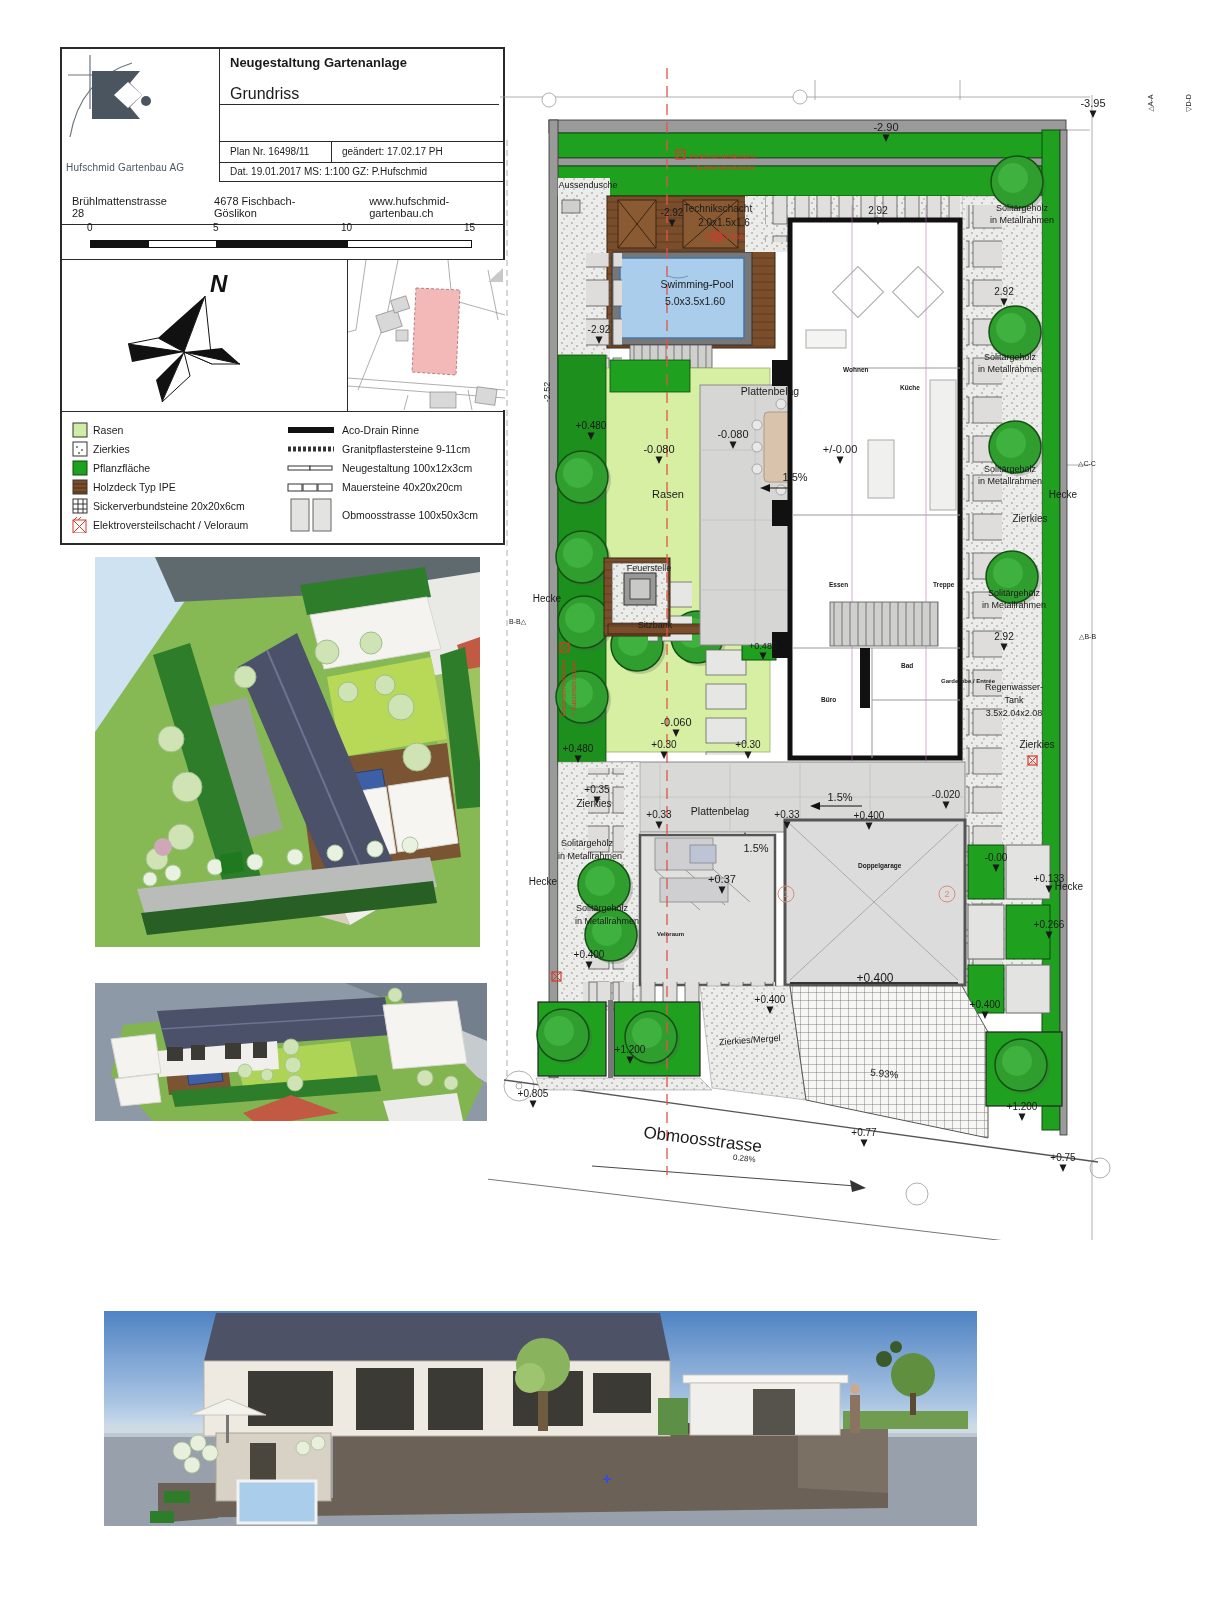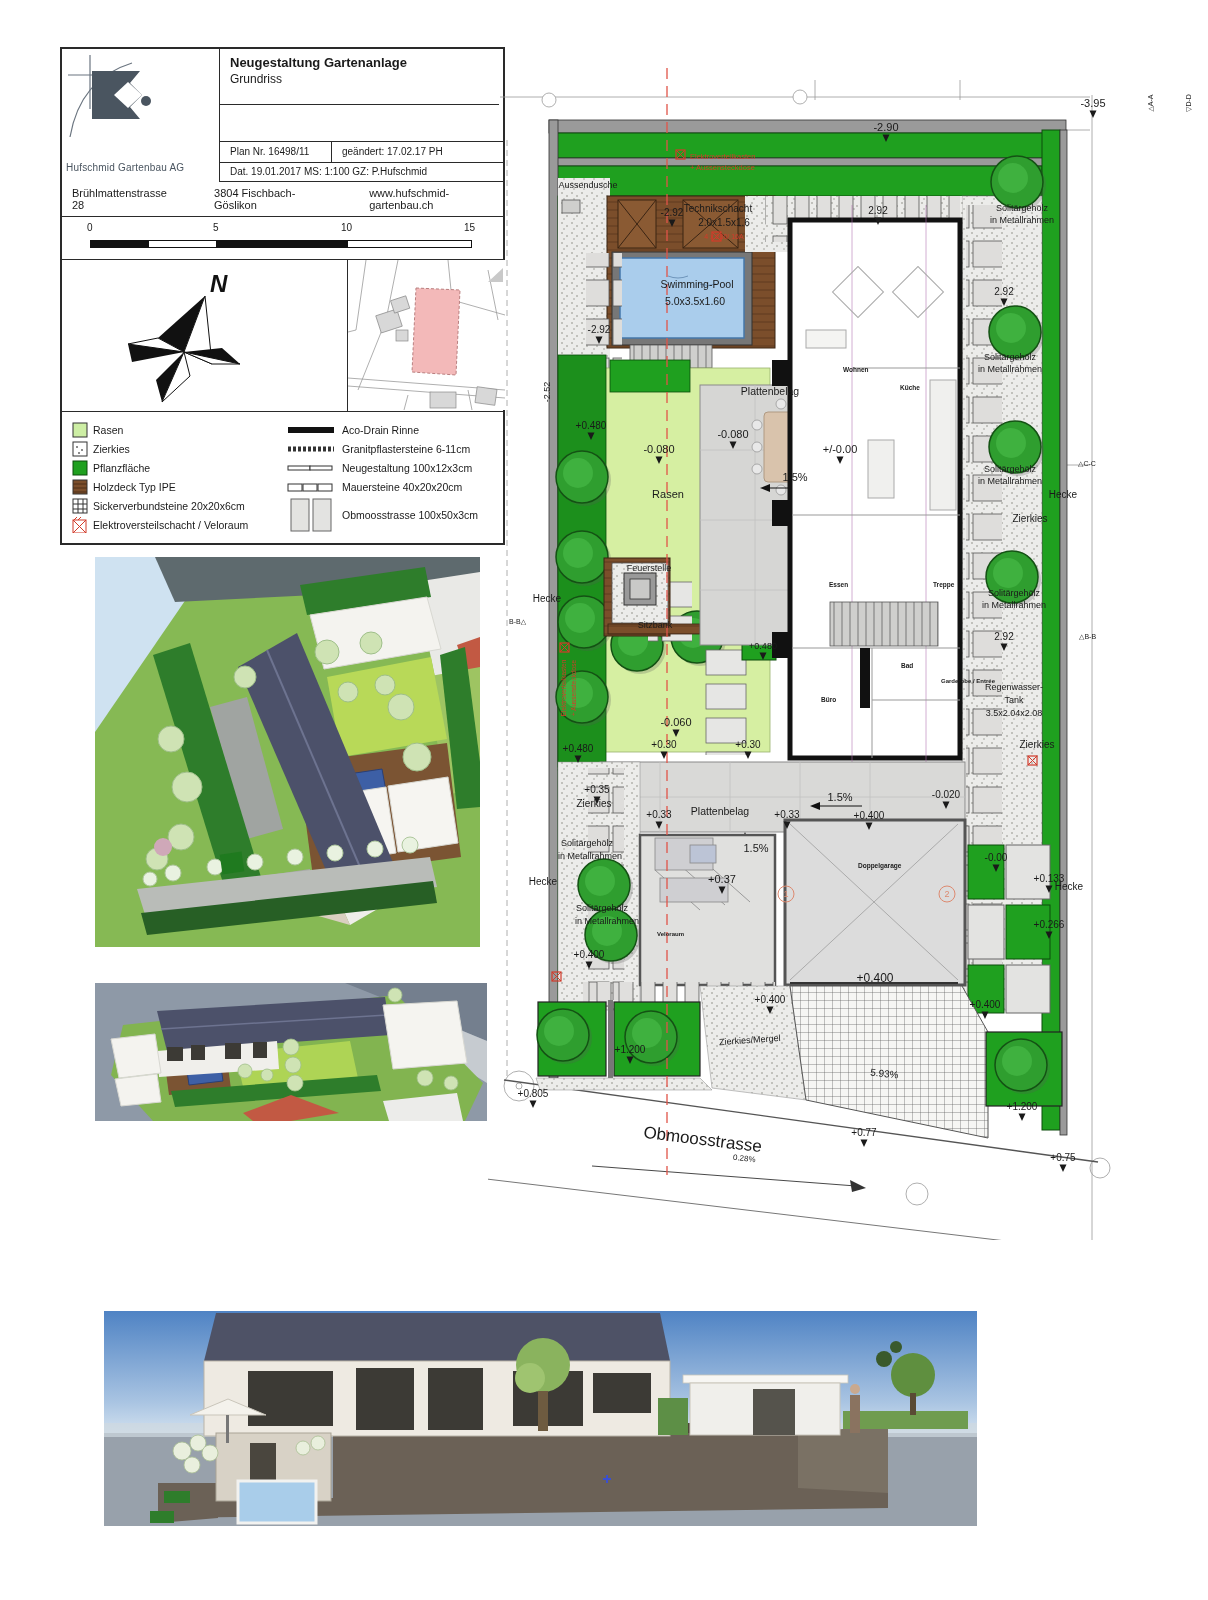--- a/index.html
+++ b/index.html
@@ -5,26 +5,26 @@
   html,body{margin:0;padding:0;background:#fff;}
   .canvas{position:relative;width:1208px;height:1600px;background:#fff;overflow:hidden;
           font-family:"Liberation Sans","DejaVu Sans",sans-serif;color:#1a1a1a;}
   .abs{position:absolute;}
   
   .tblock{left:60px;top:47px;width:445px;height:498px;border:2px solid #2a2a2a;box-sizing:border-box;}
   .logo-cell{position:absolute;left:0;top:0;width:158px;height:133px;border-right:1.5px solid #2a2a2a;box-sizing:border-box;}
   .company{position:absolute;left:4px;top:113px;font-size:10px;color:#4a5560;letter-spacing:.2px;white-space:nowrap;}
   .head-cell{position:absolute;left:158px;top:0;right:4px;height:56px;border-bottom:1.5px solid #2a2a2a;box-sizing:border-box;padding:6px 0 0 10px;}
   .head-title{font-size:13px;font-weight:bold;}
-  .head-sub{font-size:12px;margin-top:2px;}
+  .head-sub{font-size:16px;margin-top:15px;}
   .empty-cell{position:absolute;left:158px;top:56px;right:0;height:37px;border-bottom:1.5px solid #2a2a2a;box-sizing:border-box;}
   .plan-cell{position:absolute;left:158px;top:93px;width:112px;height:21px;border-bottom:1.5px solid #2a2a2a;border-right:1.5px solid #2a2a2a;box-sizing:border-box;font-size:10px;padding:4px 0 16px 10px;}
   .chg-cell{position:absolute;left:270px;top:93px;right:0;height:21px;border-bottom:1.5px solid #2a2a2a;box-sizing:border-box;font-size:10px;padding:4px 0 4px 10px;}
   .dat-cell{position:absolute;left:158px;top:114px;right:0;height:19px;border-bottom:1.5px solid #2a2a2a;box-sizing:border-box;font-size:10px;padding:3px 0 8px 10px;}
-  .addr-row{position:absolute;left:0;top:133px;right:0;height:35px;border-bottom:1.5px solid #2a2a2a;box-sizing:border-box;
+  .addr-row{position:absolute;left:0;top:141px;right:0;height:35px;border-bottom:1.5px solid #2a2a2a;box-sizing:border-box;
             display:flex;gap:40px;align-items:center;padding-left:10px;font-size:11px;}
   .scale-row{position:absolute;left:0;top:168px;right:0;height:43px;border-bottom:1.5px solid #2a2a2a;box-sizing:border-box;}
   .scale-tick{position:absolute;top:5px;font-size:10px;}
   .scale-seg{position:absolute;top:23px;height:8px;border:1px solid #111;box-sizing:border-box;}
   .compass-row{position:absolute;left:0;top:211px;right:0;height:152px;border-bottom:1.5px solid #2a2a2a;box-sizing:border-box;}
   .inset-sep{position:absolute;left:285px;top:0;bottom:0;border-left:1.5px solid #2a2a2a;}
   .legend-row{position:absolute;left:0;top:363px;right:0;bottom:0;box-sizing:border-box;font-size:10.5px;}
   .lg-col{position:absolute;top:8px;}
   .lg-item{display:flex;align-items:center;height:19px;gap:5px;white-space:nowrap;}
   
@@ -54,21 +54,21 @@
       <div class="head-title">Neugestaltung Gartenanlage</div>
       <div class="head-sub">Grundriss</div>
     </div>
     <div class="empty-cell"></div>
     <div class="plan-cell">Plan Nr. 16498/11</div>
     <div class="chg-cell">geändert: 17.02.17 PH</div>
     <div class="dat-cell">Dat. 19.01.2017 MS: 1:100   GZ: P.Hufschmid</div>
 
     <div class="addr-row">
       <span>Brühlmattenstrasse 28</span>
-      <span>3804 Fischbach-Göslikon</span>
+      <span>4678 Fischbach-Göslikon</span>
       <span>www.hufschmid-gartenbau.ch</span>
     </div>
 
     <div class="scale-row">
       <span class="scale-tick" style="left:25px">0</span>
       <span class="scale-tick" style="left:151px">5</span>
       <span class="scale-tick" style="left:279px">10</span>
       <span class="scale-tick" style="left:402px">15</span>
       <div class="scale-seg" style="left:28px;width:58px;background:#111"></div>
       <div class="scale-seg" style="left:86px;width:69px;background:#fff"></div>
@@ -174,21 +174,21 @@
         <div class="lg-item">
           <svg width="50" height="16">
               <rect x="1" y="5" width="46" height="6" fill="#111"></rect>
             </svg>
           <span>Aco-Drain Rinne</span>
         </div>
         <div class="lg-item">
           <svg width="50" height="16">
               <line x1="1" y1="8" x2="47" y2="8" stroke="#333" stroke-width="5" stroke-dasharray="3 2"></line>
             </svg>
-          <span>Granitpflastersteine 6-11cm</span>
+          <span>Granitpflastersteine 9-11cm</span>
         </div>
         <div class="lg-item">
           <svg width="50" height="16">
               <rect x="1" y="6" width="22" height="4" fill="#fff" stroke="#333"></rect>
               <rect x="23" y="6" width="22" height="4" fill="#fff" stroke="#333"></rect>
             </svg>
           <span>Neugestaltung 100x12x3cm</span>
         </div>
         <div class="lg-item">
           <svg width="50" height="16">

